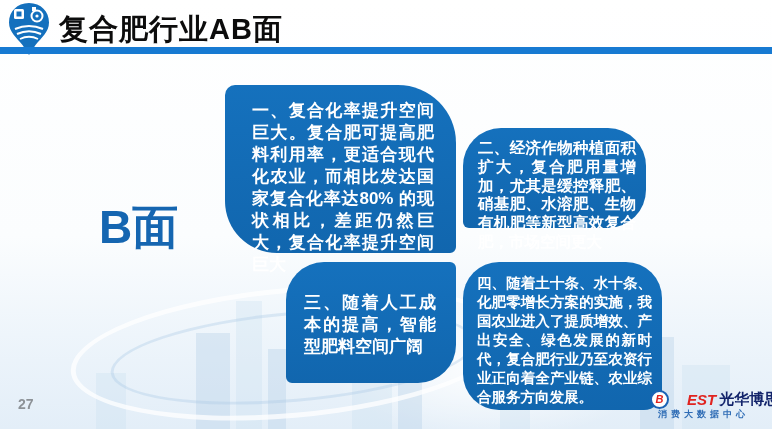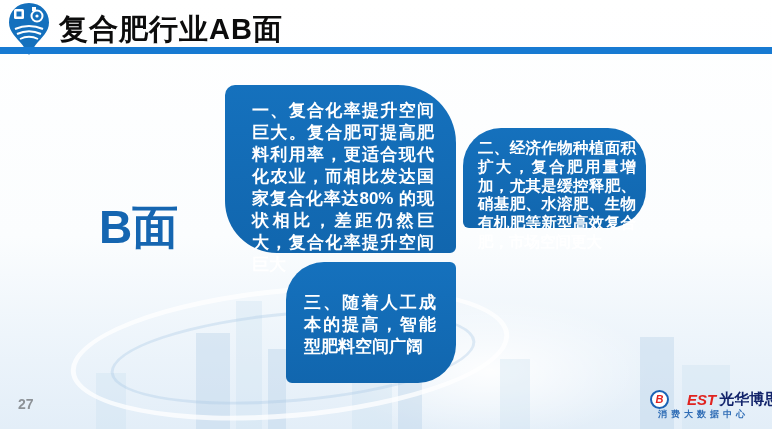--- a/index.html
+++ b/index.html
@@ -143,20 +143,23 @@
 
   <div class="box box1">
     <span>一、复合化率提升空间巨大。复合肥可提高肥料利用率，更适合现代化农业，而相比发达国家复合化率达80% 的现状相比，差距仍然巨大，复合化率提升空间巨大</span>
   </div>
   <div class="box box2">
     <span>二、经济作物种植面积扩大，复合肥用量增加，尤其是缓控释肥、硝基肥、水溶肥、生物有机肥等新型高效复合肥，市场空间更大</span>
   </div>
   <div class="box box3">
     <span>三、随着人工成本的提高，智能型肥料空间广阔</span>
   </div>
+  <div class="box box4">
+    <span>四、随着土十条、水十条、化肥零增长方案的实施，我国农业进入了提质增效、产出安全、绿色发展的新时代，复合肥行业乃至农资行业正向着全产业链、农业综合服务方向发展。</span>
+  </div>
 
   <div class="page-num">27</div>
 
   <div class="brand">
     <div class="brand-row">
       <span class="brand-circle">B</span>
       <span class="brand-latin">EST</span>
       <span class="brand-cn">光华博思特</span>
     </div>
     <div class="brand-tagline">消费大数据中心</div>

